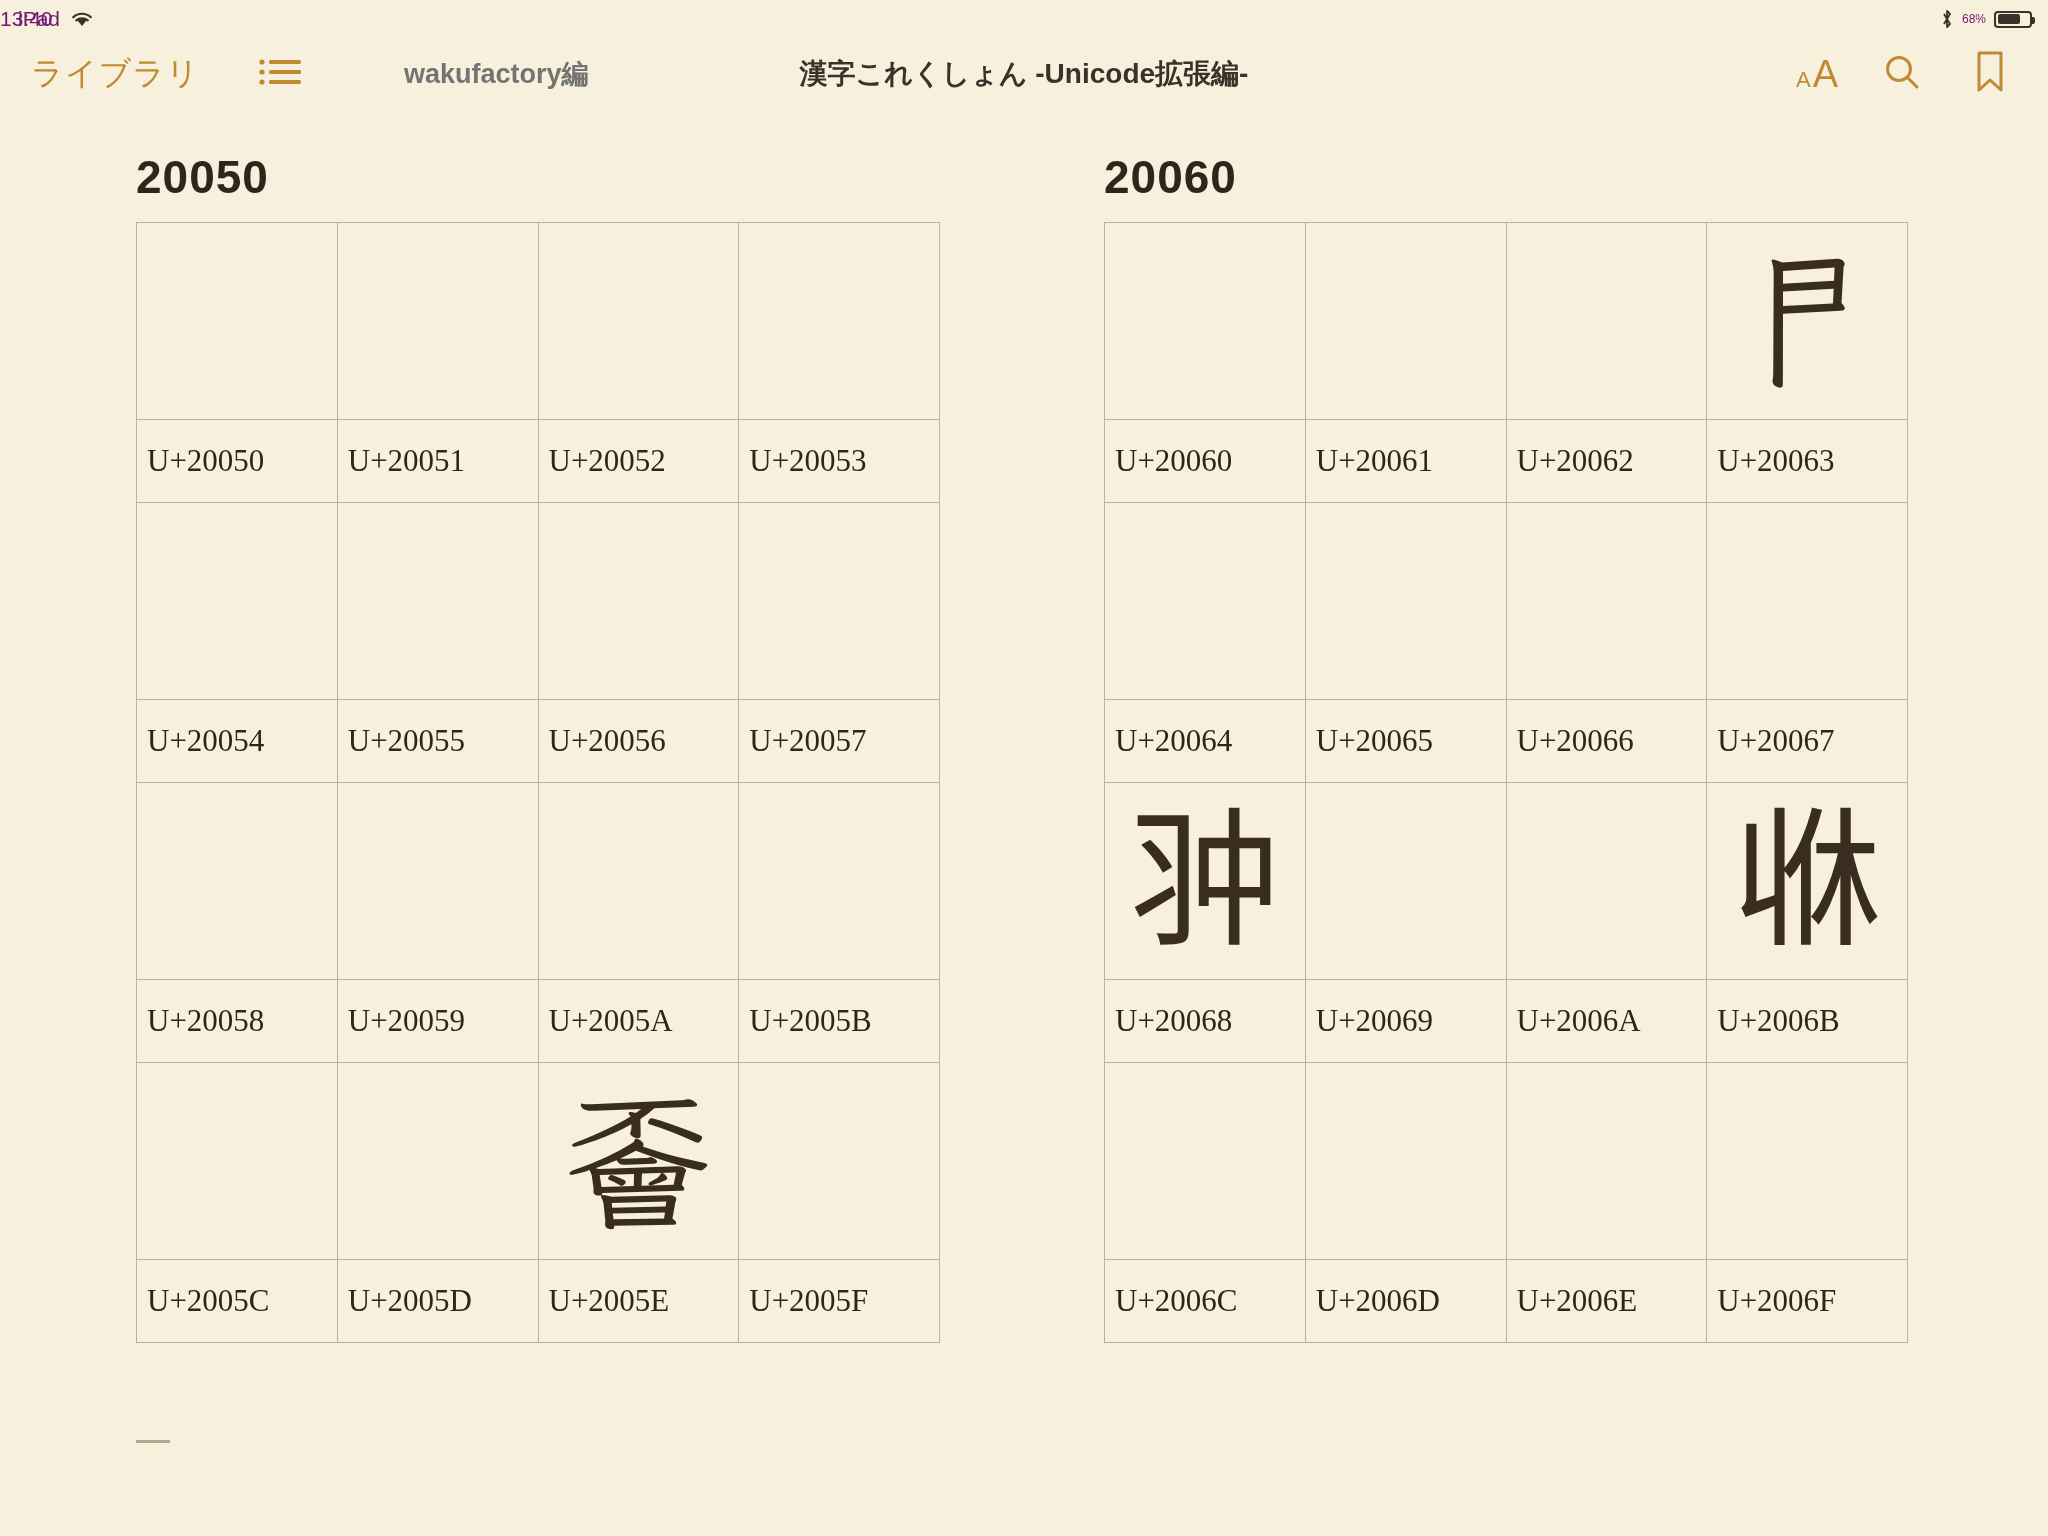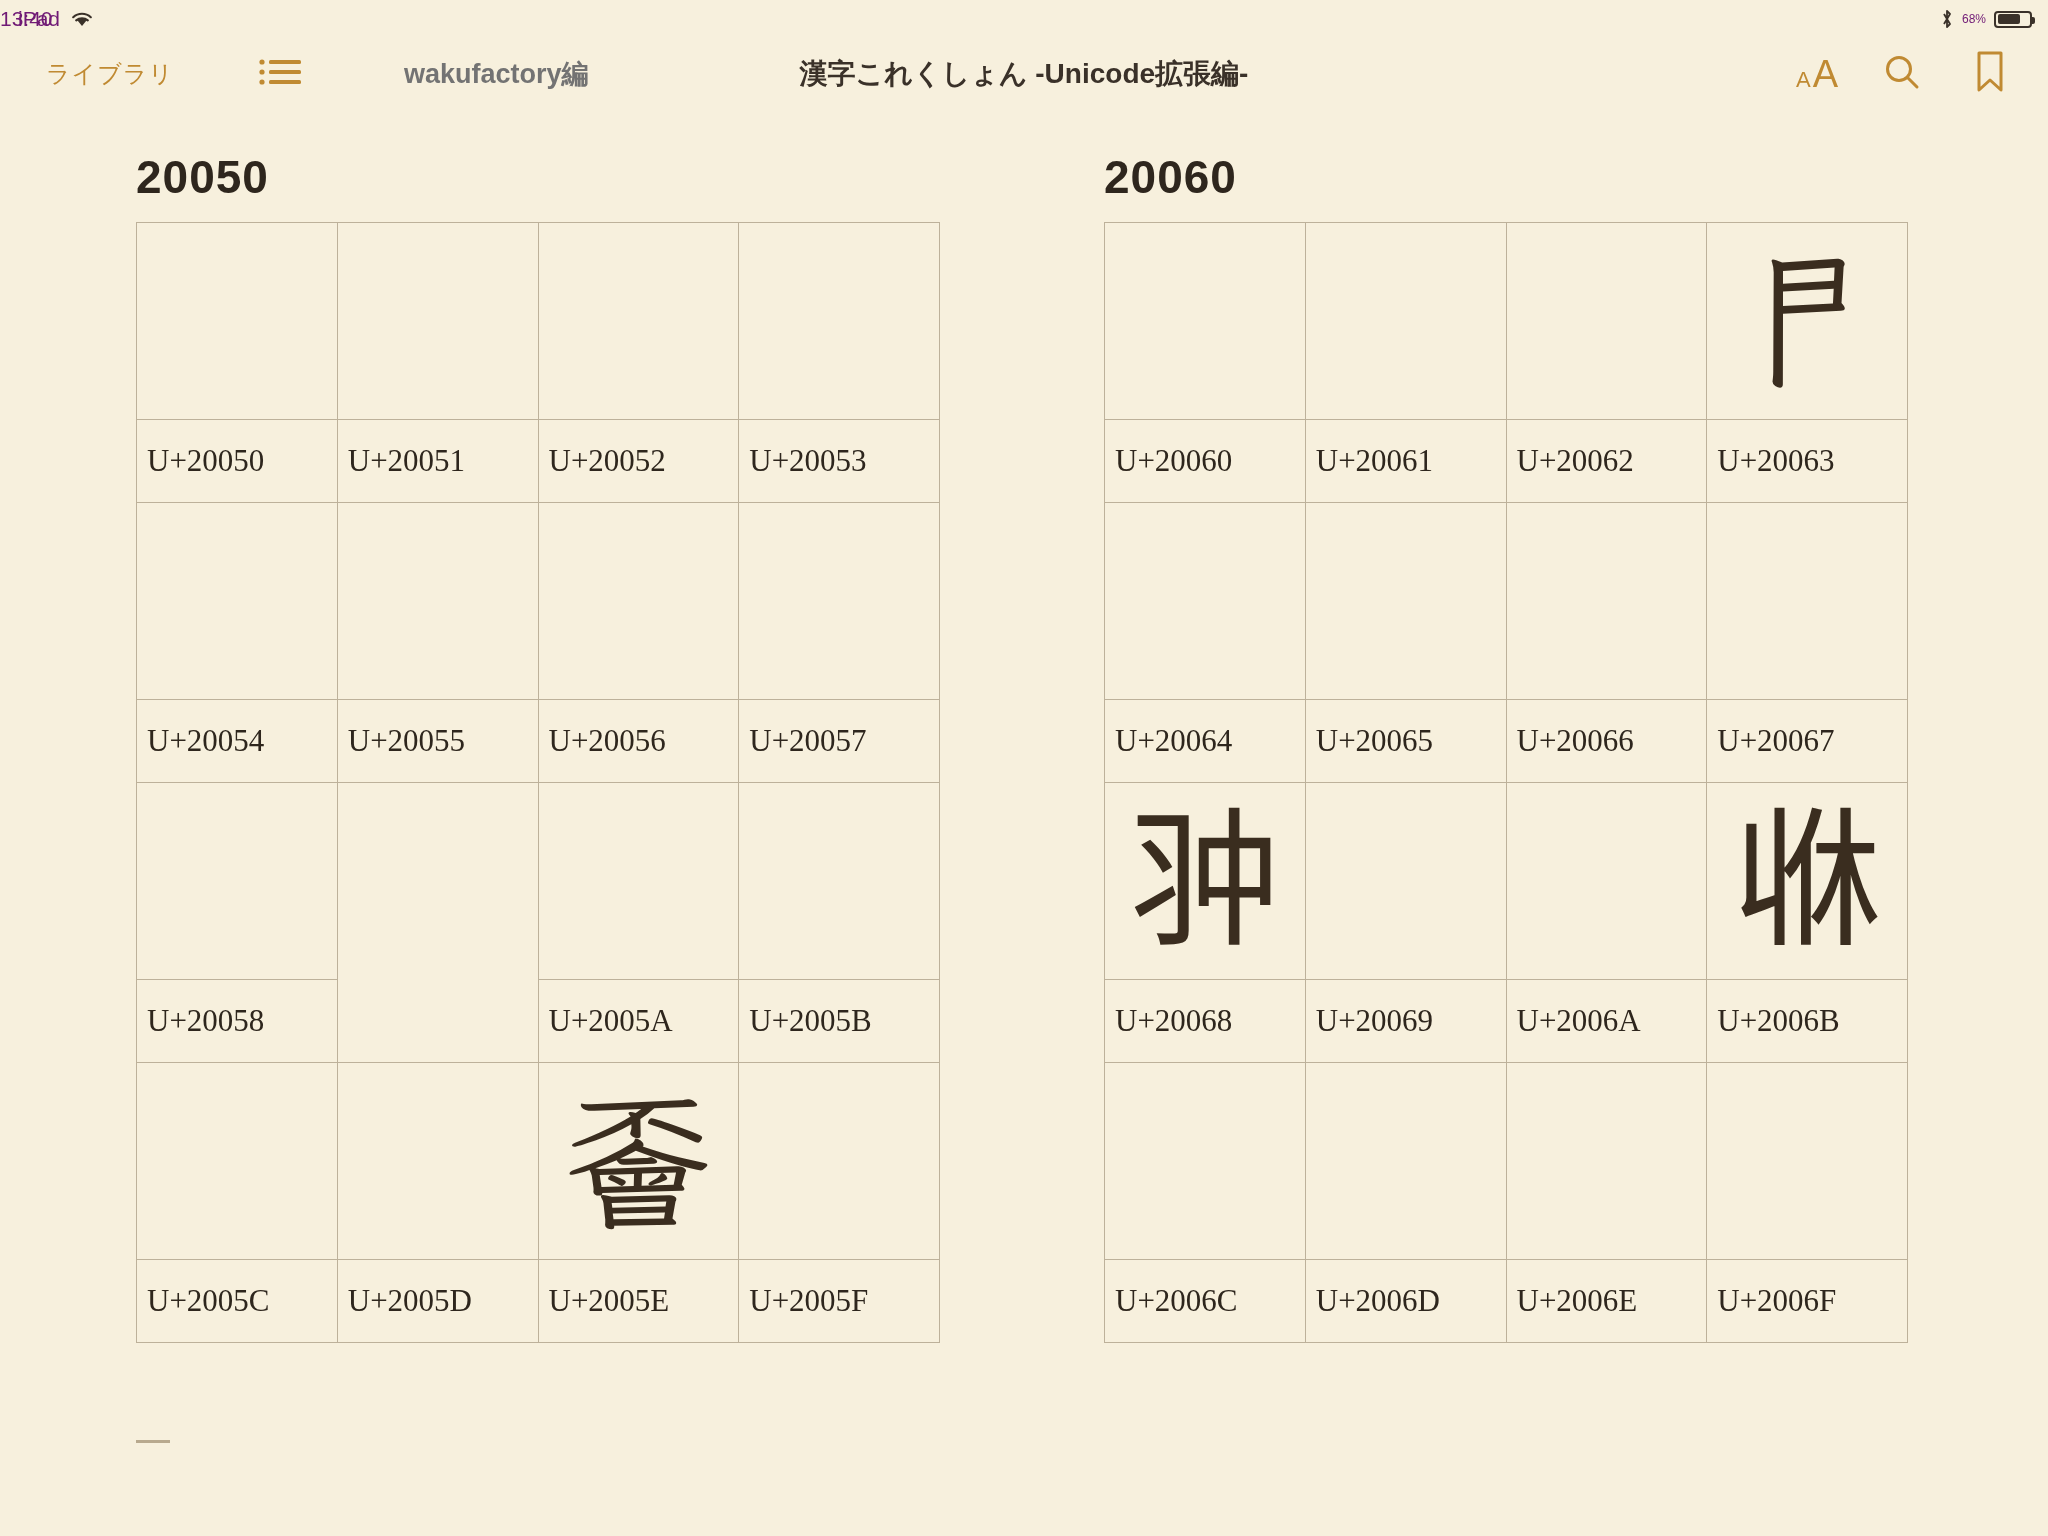--- a/index.html
+++ b/index.html
@@ -81,25 +81,25 @@
 
   
   .toolbar {
     position: absolute;
     top: 38px; left: 0;
     width: 2048px;
     height: 72px;
   }
   .tb-library {
     position: absolute;
-    left: 46px;
+    left: 31px;
     top: 50%;
     transform: translateY(-50%);
     color: #c08a32;
-    font-size: 24px;
+    font-size: 32px;
     letter-spacing: 1px;
   }
   .tb-list-icon {
     position: absolute;
     left: 258px;
     top: 50%;
     transform: translateY(-50%);
   }
   .tb-chapter {
     position: absolute;
@@ -319,20 +319,21 @@
         <div class="cell">
             <div class="glyph-box">𠁗</div>
             <div class="code-box">U+20057</div>
           </div>
         <div class="cell">
             <div class="glyph-box">𠁘</div>
             <div class="code-box">U+20058</div>
           </div>
         <div class="cell">
             <div class="glyph-box">𠁙</div>
+            <div class="code-box">U+20059</div>
           </div>
         <div class="cell">
             <div class="glyph-box">𠁚</div>
             <div class="code-box">U+2005A</div>
           </div>
         <div class="cell">
             <div class="glyph-box">𠁛</div>
             <div class="code-box">U+2005B</div>
           </div>
         <div class="cell">

